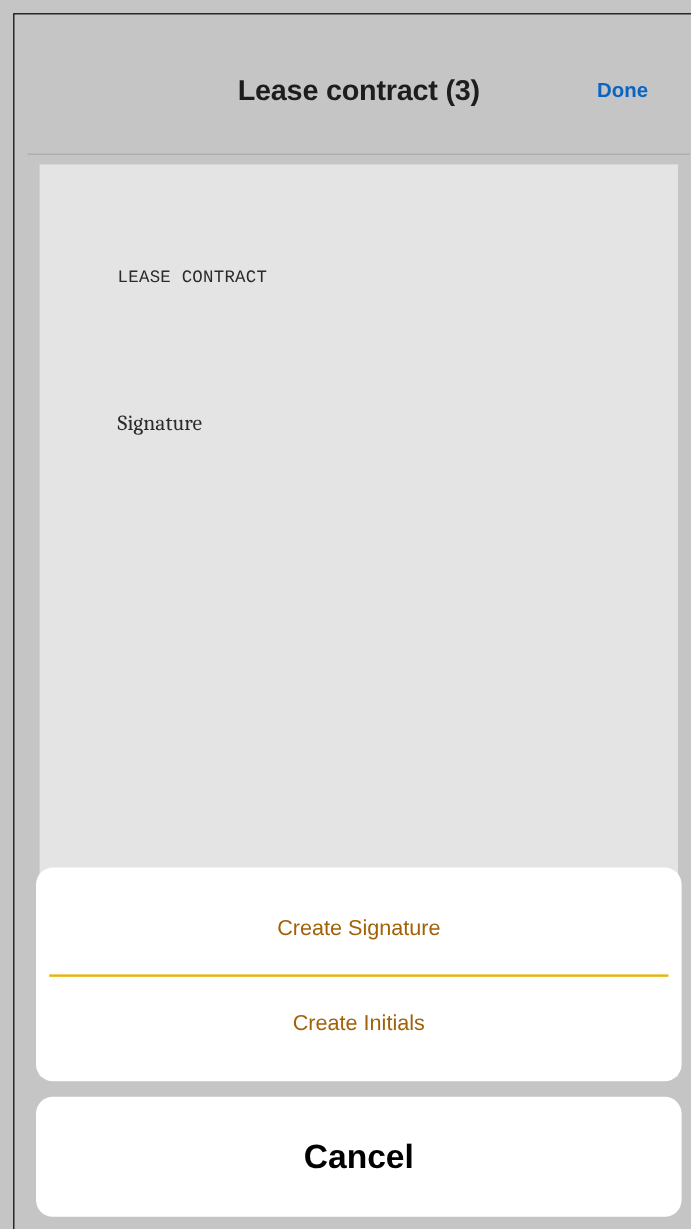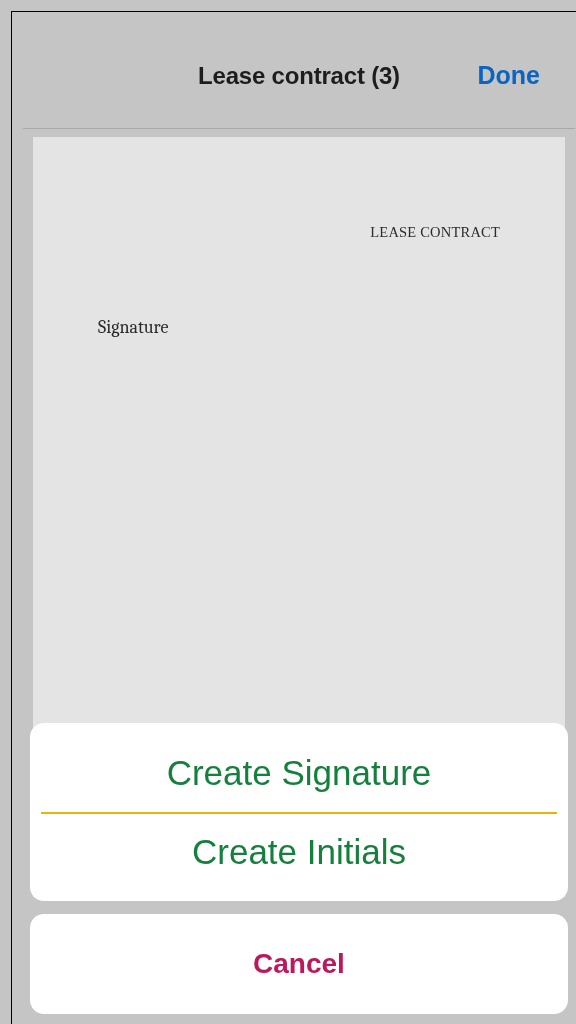--- a/index.html
+++ b/index.html
@@ -27,44 +27,43 @@
     }
     .header-title {
       font-size: 24px;
       font-weight: 700;
       color: #1d1d1d;
       letter-spacing: -0.2px;
     }
     .done-button {
       position: absolute;
       right: 24px;
-      font-size: 25px;
+      font-size: 17px;
       font-weight: 600;
       color: #0a65c2;
       background: none;
       border: none;
       cursor: pointer;
     }
     .document-area {
       padding: 8px 10px;
     }
     .document-page {
       background: #e4e4e4;
       width: 100%;
       height: 760px;
       padding: 76px 54px;
     }
     .doc-heading {
-      font-family: Liberation Serif, serif;
+      font-family: Liberation Mono, monospace;
       font-size: 14.5px;
       font-weight: 400;
       color: #2b2b2b;
-      margin-bottom: 54px;
+      margin-bottom: 80px;
       letter-spacing: 0.2px;
-      text-align: right;
     }
     .doc-signature-label {
       font-family: Cambria, Georgia, serif;
       font-size: 18px;
       font-weight: 400;
       color: #2b2b2b;
     }
     .action-sheet {
       position: absolute;
       bottom: 0;
@@ -76,23 +75,23 @@
       background: #ffffff;
       border-radius: 14px;
       overflow: hidden;
       margin-bottom: 13px;
     }
     .action-item {
       height: 78px;
       display: flex;
       align-items: center;
       justify-content: center;
-      font-size: 35px;
+      font-size: 18px;
       font-weight: 400;
-      color: #15803d;
+      color: #a16207;
       background: #fff;
       border: none;
       width: 100%;
       cursor: pointer;
       text-align: right;
     }
     .action-item + .action-item {
       border-top: 2px solid #eab308;
     }
     .cancel-group {
@@ -100,21 +99,21 @@
       border-radius: 14px;
       overflow: hidden;
     }
     .cancel-button {
       height: 78px;
       display: flex;
       align-items: center;
       justify-content: center;
       font-size: 28px;
       font-weight: 600;
-      color: #be185d;
+      color: #000000;
       background: #fff;
       border: none;
       width: 100%;
       cursor: pointer;
     }
   </style>
 </head>
 <body>
 
 <div class="header">

